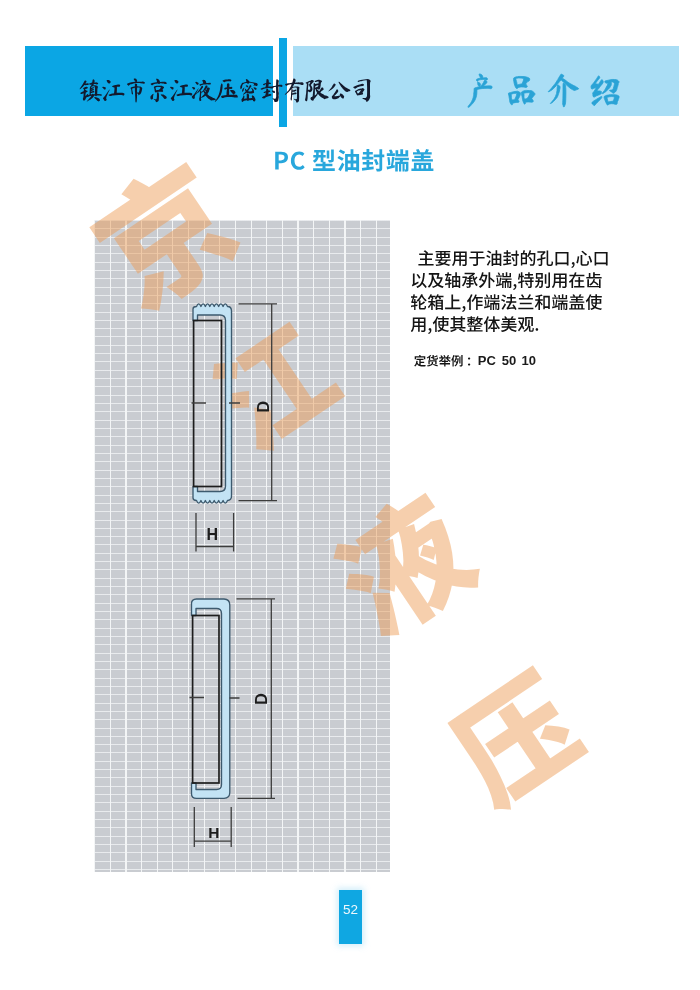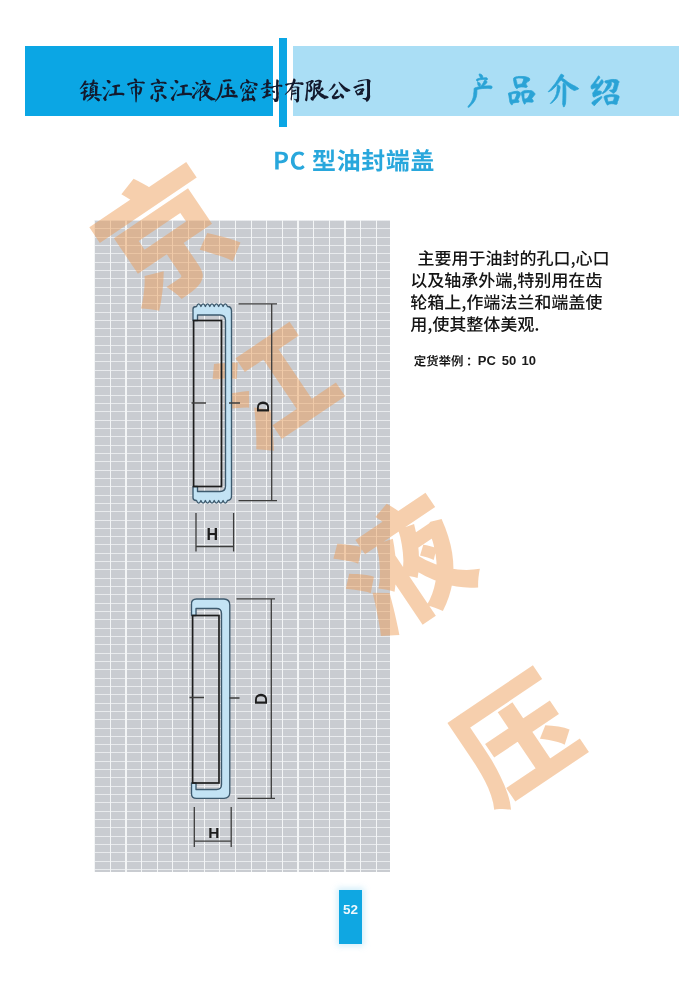--- a/index.html
+++ b/index.html
@@ -96,12 +96,12 @@
 
 <path d="M416.5 358.8H423.5V360.1H416.5ZM420 361.7H424.2V363H420ZM419.3 359.5H420.7V365.5L419.3 365.4ZM416.4 360.8 417.7 360.9Q417.5 362.8 416.9 364.2Q416.3 365.7 415.2 366.6Q415.1 366.5 414.9 366.3Q414.7 366.1 414.5 366Q414.3 365.8 414.2 365.7Q415.2 364.9 415.7 363.7Q416.2 362.4 416.4 360.8ZM417.4 362.3Q417.7 363.2 418.2 363.8Q418.7 364.3 419.3 364.6Q419.9 364.9 420.7 365Q421.4 365.1 422.3 365.1Q422.5 365.1 422.8 365.1Q423.2 365.1 423.6 365.1Q424 365.1 424.4 365.1Q424.8 365.1 425.2 365Q425.5 365 425.8 365Q425.7 365.2 425.6 365.4Q425.5 365.7 425.4 365.9Q425.3 366.2 425.3 366.4H424.7H422.2Q421.2 366.4 420.2 366.2Q419.3 366.1 418.6 365.7Q417.9 365.3 417.3 364.6Q416.7 363.9 416.3 362.7ZM414.7 356.3H425.3V359.3H423.9V357.6H416V359.3H414.7ZM418.9 355.3 420.3 354.9Q420.5 355.3 420.7 355.7Q420.9 356.2 421 356.5L419.6 357Q419.5 356.6 419.3 356.1Q419.1 355.7 418.9 355.3Z M431.7 361.9H433.1V362.9Q433.1 363.3 433 363.7Q432.9 364.1 432.5 364.5Q432.2 364.9 431.6 365.3Q431 365.6 430.1 366Q429.1 366.3 427.7 366.6Q427.7 366.4 427.5 366.2Q427.4 366 427.2 365.8Q427 365.6 426.9 365.5Q428.2 365.3 429.1 365Q430 364.8 430.5 364.5Q431 364.2 431.3 364Q431.5 363.7 431.6 363.4Q431.7 363.1 431.7 362.9ZM432.8 364.8 433.5 363.9Q434 364 434.6 364.2Q435.3 364.4 435.9 364.6Q436.5 364.9 437 365.1Q437.6 365.3 438 365.5L437.2 366.6Q436.9 366.4 436.3 366.1Q435.8 365.9 435.2 365.7Q434.6 365.4 434 365.2Q433.4 365 432.8 364.8ZM428.4 360.3H436.6V364.1H435.2V361.5H429.7V364.2H428.4ZM437 355.3 437.8 356.3Q436.9 356.7 435.8 357.1Q434.7 357.4 433.5 357.7Q432.3 358 431.1 358.2Q431.1 358 431 357.7Q430.8 357.4 430.7 357.2Q431.6 357.1 432.5 356.8Q433.3 356.6 434.2 356.4Q435 356.2 435.7 355.9Q436.4 355.6 437 355.3ZM432.5 355H433.8V358.1Q433.8 358.4 434 358.4Q434.1 358.5 434.5 358.5Q434.6 358.5 434.8 358.5Q435.1 358.5 435.4 358.5Q435.7 358.5 435.9 358.5Q436.2 358.5 436.3 358.5Q436.5 358.5 436.7 358.4Q436.8 358.4 436.8 358.1Q436.9 357.9 436.9 357.4Q437.1 357.5 437.5 357.6Q437.8 357.7 438.1 357.8Q438 358.5 437.8 358.9Q437.7 359.3 437.3 359.5Q437 359.7 436.4 359.7Q436.3 359.7 436.1 359.7Q435.9 359.7 435.6 359.7Q435.4 359.7 435.1 359.7Q434.9 359.7 434.6 359.7Q434.4 359.7 434.3 359.7Q433.6 359.7 433.2 359.5Q432.8 359.4 432.6 359Q432.5 358.7 432.5 358.1ZM430.1 354.9 431.3 355.4Q430.8 356 430.2 356.6Q429.6 357.1 428.9 357.6Q428.2 358.1 427.6 358.5Q427.5 358.3 427.3 358.2Q427.1 358 426.9 357.8Q426.8 357.6 426.6 357.5Q427.3 357.2 427.9 356.8Q428.6 356.4 429.1 355.9Q429.7 355.4 430.1 354.9ZM428.9 356.8 429.8 355.9 430.2 356.1V359.9H428.9Z M439.2 357.3H450.4V358.5H439.2ZM447.8 355.1 449.2 355.6Q448.8 356.2 448.3 356.8Q447.8 357.4 447.5 357.8L446.3 357.4Q446.6 357.1 446.9 356.7Q447.1 356.3 447.4 355.9Q447.6 355.5 447.8 355.1ZM440.4 355.8 441.5 355.2Q441.9 355.6 442.2 356.1Q442.6 356.6 442.8 357L441.6 357.6Q441.4 357.3 441.1 356.7Q440.7 356.2 440.4 355.8ZM443.4 355.4 444.5 354.9Q444.8 355.4 445.1 355.9Q445.5 356.4 445.6 356.8L444.4 357.3Q444.3 357 444 356.4Q443.7 355.9 443.4 355.4ZM442.4 358 443.5 358.4Q443.1 359.2 442.5 359.9Q441.9 360.6 441.2 361.2Q440.5 361.7 439.7 362.1Q439.6 361.9 439.5 361.7Q439.3 361.6 439.2 361.4Q439 361.2 438.8 361.1Q439.6 360.8 440.3 360.3Q440.9 359.8 441.5 359.2Q442 358.6 442.4 358ZM447.3 358Q447.7 358.6 448.2 359.1Q448.7 359.7 449.4 360.2Q450.1 360.6 450.8 360.9Q450.6 361 450.4 361.2Q450.3 361.4 450.1 361.6Q450 361.8 449.9 362Q449.1 361.6 448.4 361.1Q447.8 360.5 447.2 359.8Q446.6 359.1 446.2 358.4ZM441.6 360.7H448V361.9H441.6ZM439.7 363.1H450V364.4H439.7ZM444.2 359.3H445.5V366.6H444.2Z M454.7 355.6H458.9V356.8H454.7ZM455.8 356.1 457 356.3Q456.8 357.5 456.5 358.7Q456.2 359.8 455.8 360.7Q455.4 361.7 454.9 362.4Q454.8 362.3 454.6 362.2Q454.5 362 454.3 361.8Q454.1 361.7 453.9 361.6Q454.4 360.9 454.8 360.1Q455.1 359.2 455.4 358.2Q455.7 357.2 455.8 356.1ZM456 358.4H458V359.6H455.7ZM457.6 358.4H457.8L458.1 358.3L458.8 358.5Q458.5 361.5 457.7 363.5Q456.8 365.5 455.3 366.6Q455.2 366.3 455 366Q454.7 365.7 454.5 365.5Q455.4 365 456 364Q456.6 363 457.1 361.6Q457.5 360.2 457.6 358.6ZM455.4 362.1 456.1 361.2Q456.3 361.4 456.6 361.6Q456.9 361.9 457.2 362.1Q457.5 362.3 457.7 362.5L456.9 363.6Q456.8 363.3 456.5 363.1Q456.2 362.8 455.9 362.6Q455.6 362.3 455.4 362.1ZM459.3 356.4H460.5V363.4H459.3ZM461.3 355.1H462.6V364.9Q462.6 365.5 462.4 365.8Q462.3 366.1 462 366.2Q461.7 366.4 461.1 366.4Q460.6 366.5 459.8 366.5Q459.8 366.2 459.7 365.8Q459.5 365.5 459.4 365.2Q459.9 365.2 460.4 365.2Q460.9 365.2 461 365.2Q461.2 365.2 461.3 365.1Q461.3 365.1 461.3 364.9ZM453.3 355 454.5 355.4Q454.2 356.4 453.8 357.4Q453.4 358.5 452.9 359.4Q452.4 360.3 451.9 361Q451.8 360.9 451.7 360.6Q451.6 360.3 451.5 360.1Q451.4 359.8 451.3 359.6Q451.9 358.8 452.5 357.5Q453 356.3 453.3 355ZM452.5 358.5 453.7 357.3 453.7 357.3V366.6H452.5Z" fill="#141414"></path>
 
 <path d="M469.1 359.6Q468.6 359.6 468.3 359.3Q468 359 468 358.5Q468 358 468.3 357.7Q468.6 357.4 469.1 357.4Q469.6 357.4 469.9 357.7Q470.2 358 470.2 358.5Q470.2 359 469.9 359.3Q469.6 359.6 469.1 359.6ZM469.1 365.6Q468.6 365.6 468.3 365.3Q468 365 468 364.5Q468 364 468.3 363.7Q468.6 363.4 469.1 363.4Q469.6 363.4 469.9 363.7Q470.2 364 470.2 364.5Q470.2 365 469.9 365.3Q469.6 365.6 469.1 365.6Z" fill="#141414"></path>
 
 <text y="365.3" font-family="Liberation Sans" font-weight="bold" font-size="13" fill="#1a1a1a"><tspan x="477.8">PC</tspan><tspan x="501.7">50</tspan><tspan x="521.6">10</tspan></text>
 </svg>
 
 <div class="abs" style="left:339px;top:890px;width:23px;height:54px;background:#0fa7e2;box-shadow:0 0 6px 2px rgba(140,210,240,0.4);"></div>
 
-<div class="abs" style="left:339px;top:902px;width:23px;text-align:center;font-size:13.5px;color:#eef8fd;font-weight:bold;">52</div>
+<div class="abs" style="left:339px;top:902px;width:23px;text-align:center;font-size:13.5px;color:#eef8fd;">52</div>
 </body></html>

